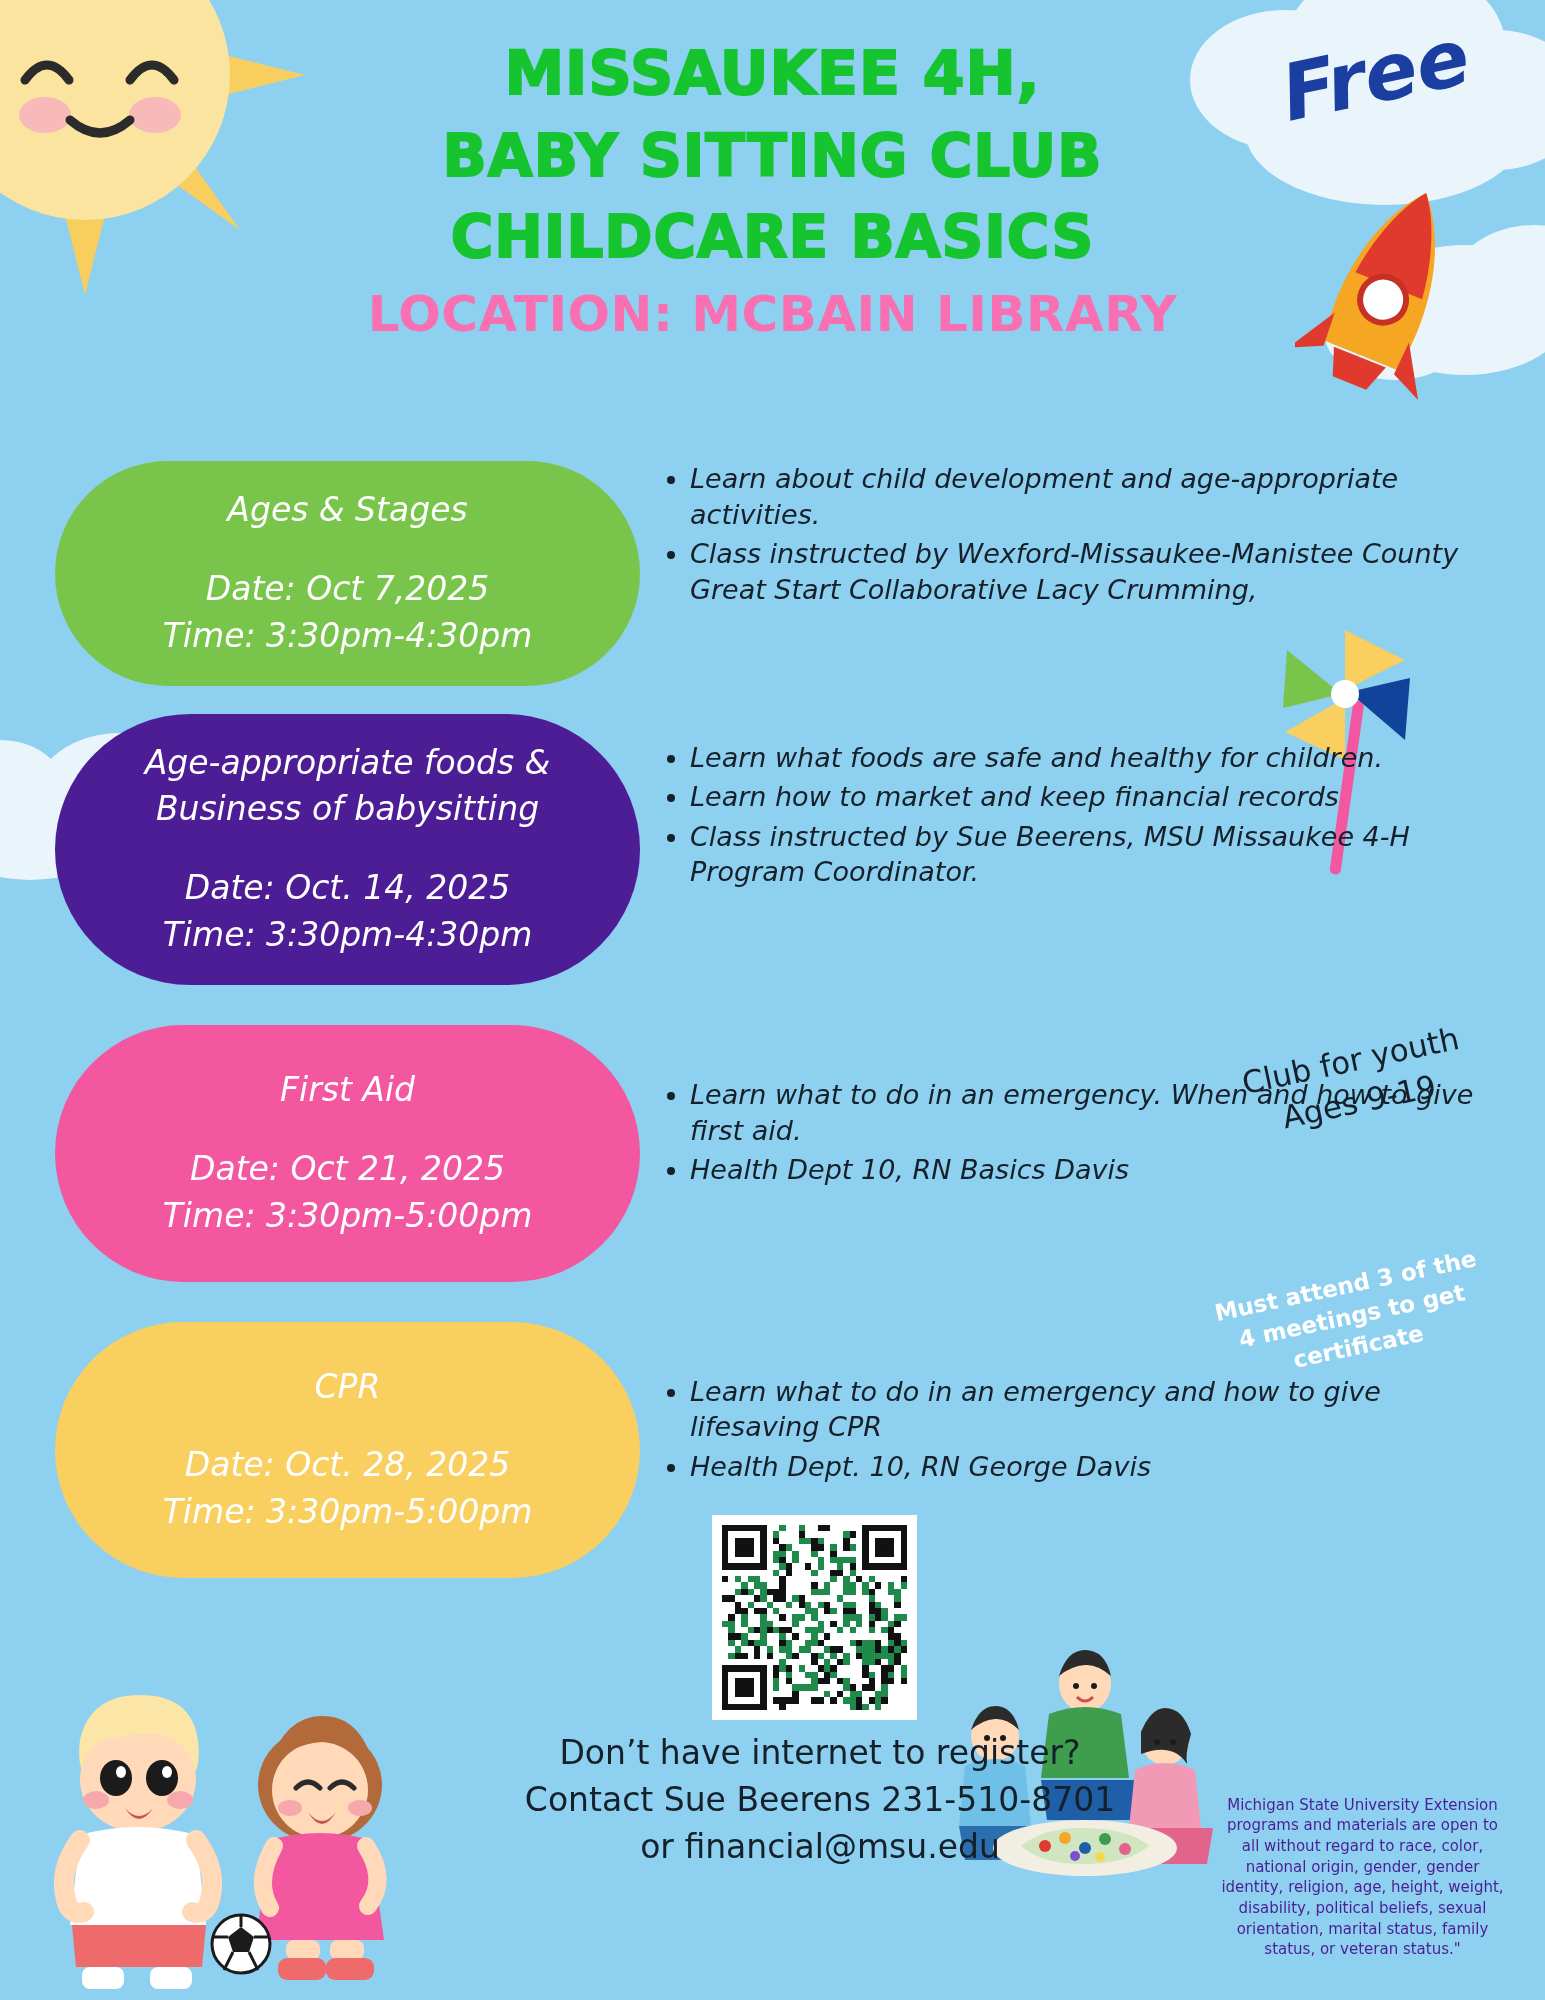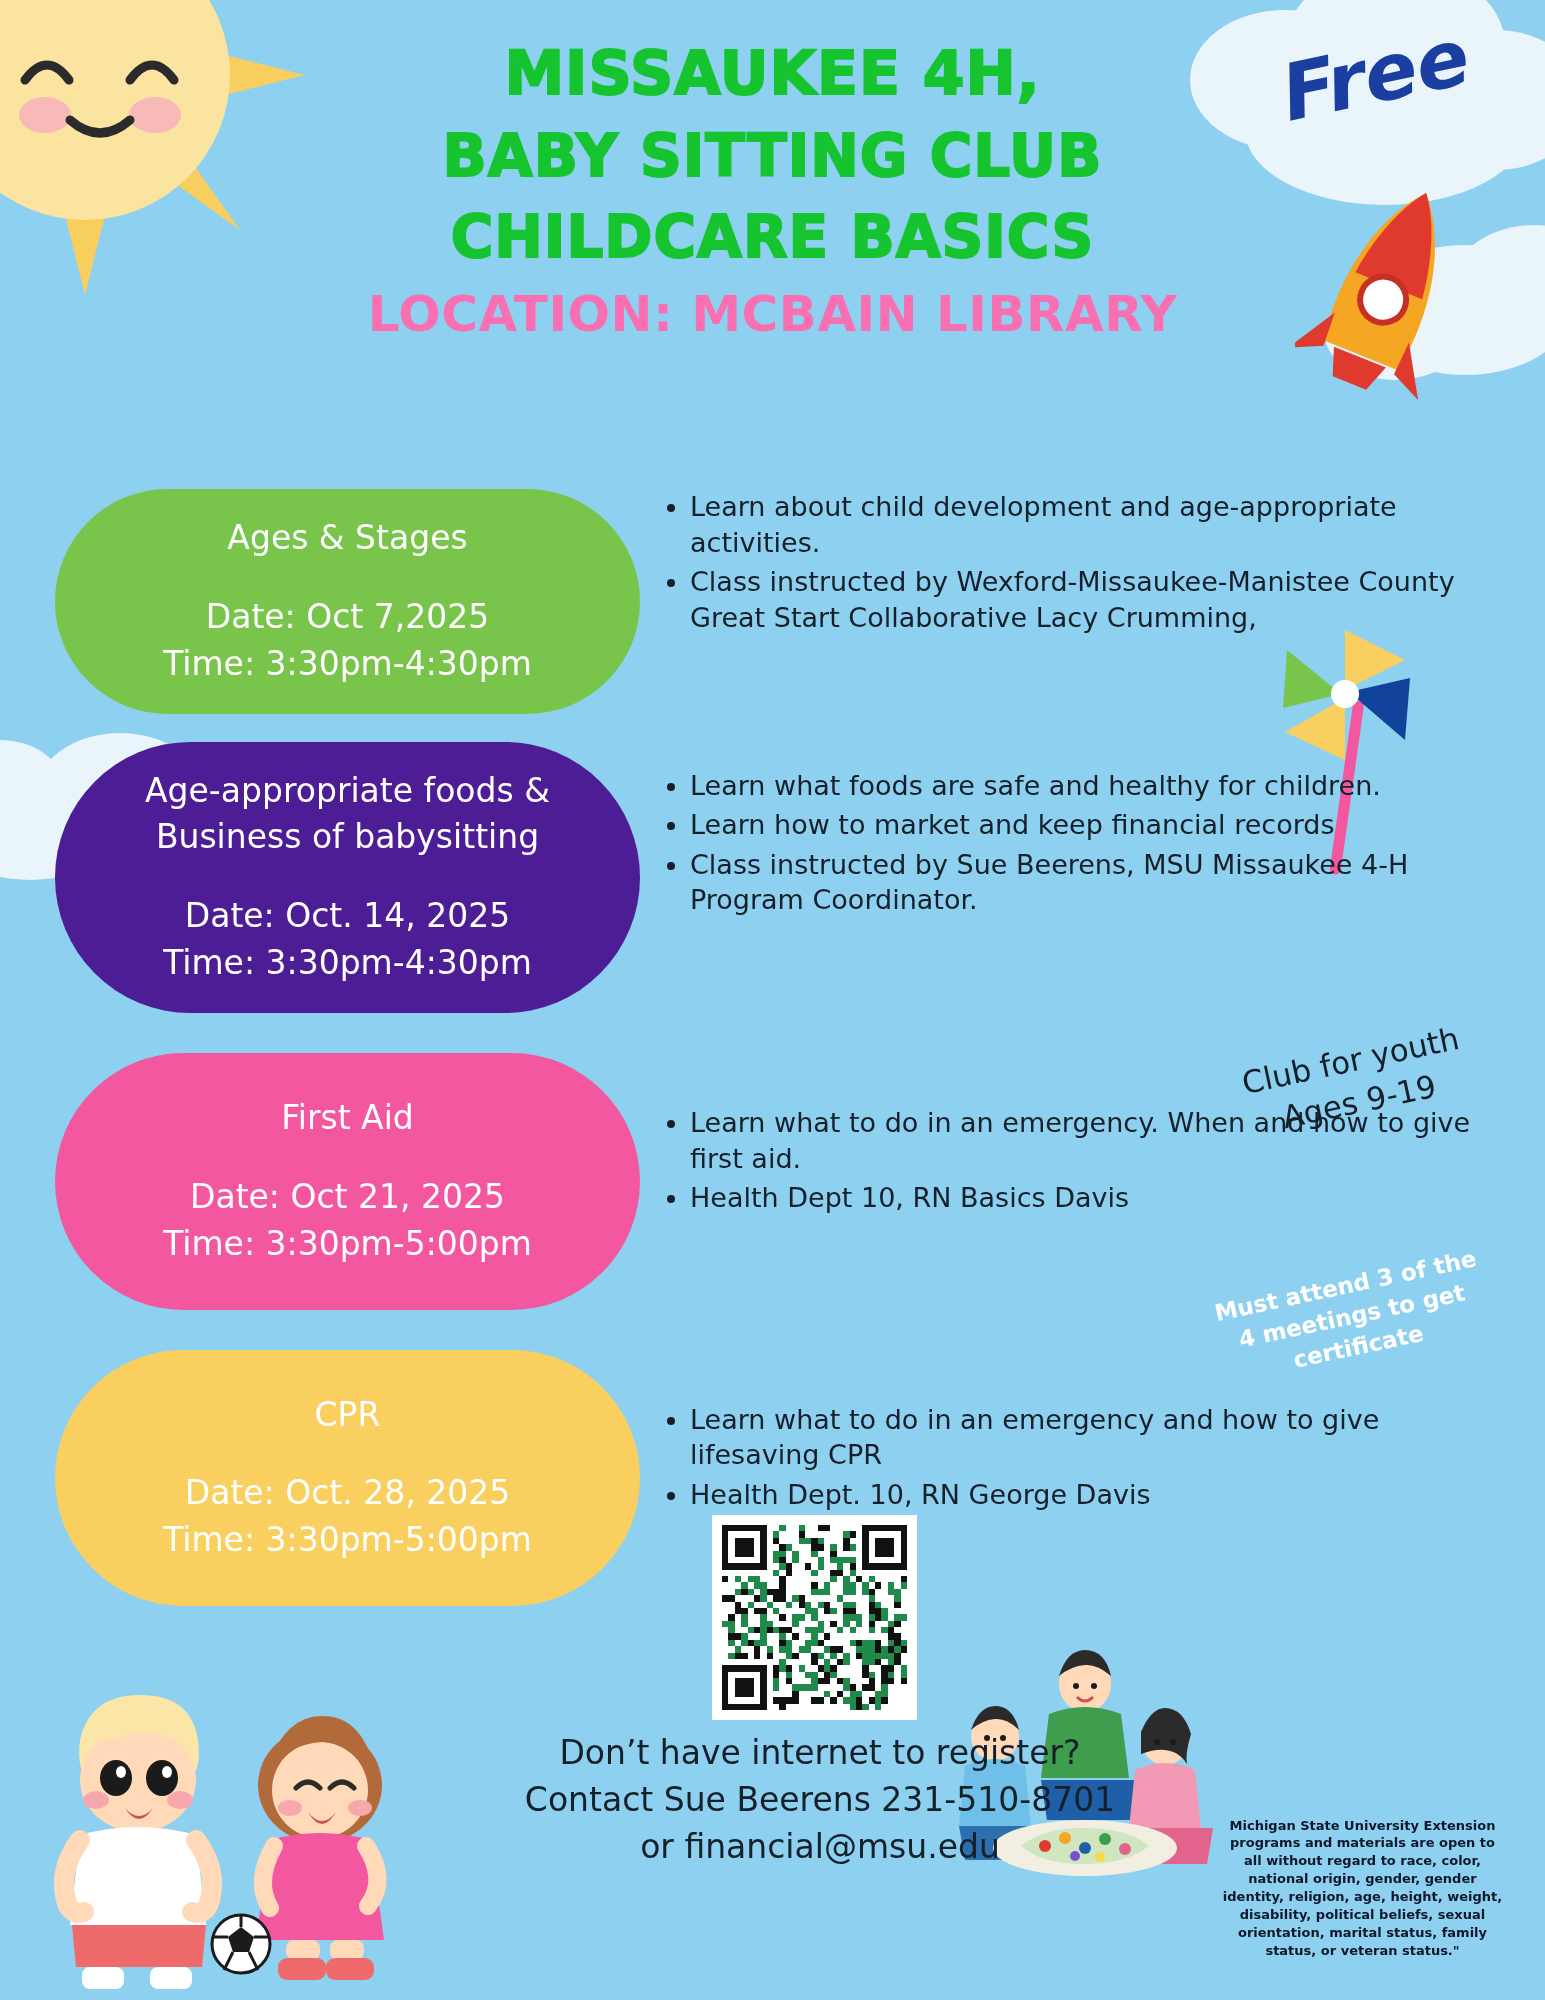--- a/index.html
+++ b/index.html
@@ -58,21 +58,21 @@
     font-family: "DejaVu Sans", sans-serif;
     font-weight: bold;
     font-size: 50px;
     color: #f870b2;
     text-transform: uppercase;
     margin-top: 14px;
     letter-spacing: 0.5px;
   }
 
   
-  .sessions { position: absolute; left: 0; top: 479px; width: 100%; z-index: 4; }
+  .sessions { position: absolute; left: 0; top: 451px; width: 100%; z-index: 4; font-style: italic; }
   .session-row { position: relative; display: flex; align-items: flex-start; }
 
   .pill {
     width: 585px; margin-left: 55px;
     border-radius: 200px;
     color: #ffffff;
     text-align: center;
     padding: 26px 34px;
     font-size: 33px;
     line-height: 1.42;
@@ -116,22 +116,22 @@
 
   
   .register {
     position: absolute; left: 480px; top: 1730px; width: 680px; z-index: 5;
     text-align: center; font-size: 33px; line-height: 1.42; color: #16202a;
   }
 
   
   .disclaimer {
     position: absolute; right: 40px; bottom: 40px; width: 285px; z-index: 5;
-    font-size: 13px; font-weight: bold; line-height: 1.38;
-    color: #0f172a; text-align: center;
+    font-size: 15px; font-weight: normal; line-height: 1.38;
+    color: #4c1d95; text-align: center;
   }
 
   
   .kids-left { position: absolute; left: 20px; bottom: 0px; width: 500px; height: 330px; z-index: 4; }
   .kids-right { position: absolute; right: 300px; bottom: 120px; width: 320px; height: 230px; z-index: 4; }
   .soccer { position: absolute; left: 210px; bottom: 25px; width: 62px; height: 62px; z-index: 5; }
 </style>
 </head>
 <body>
 

